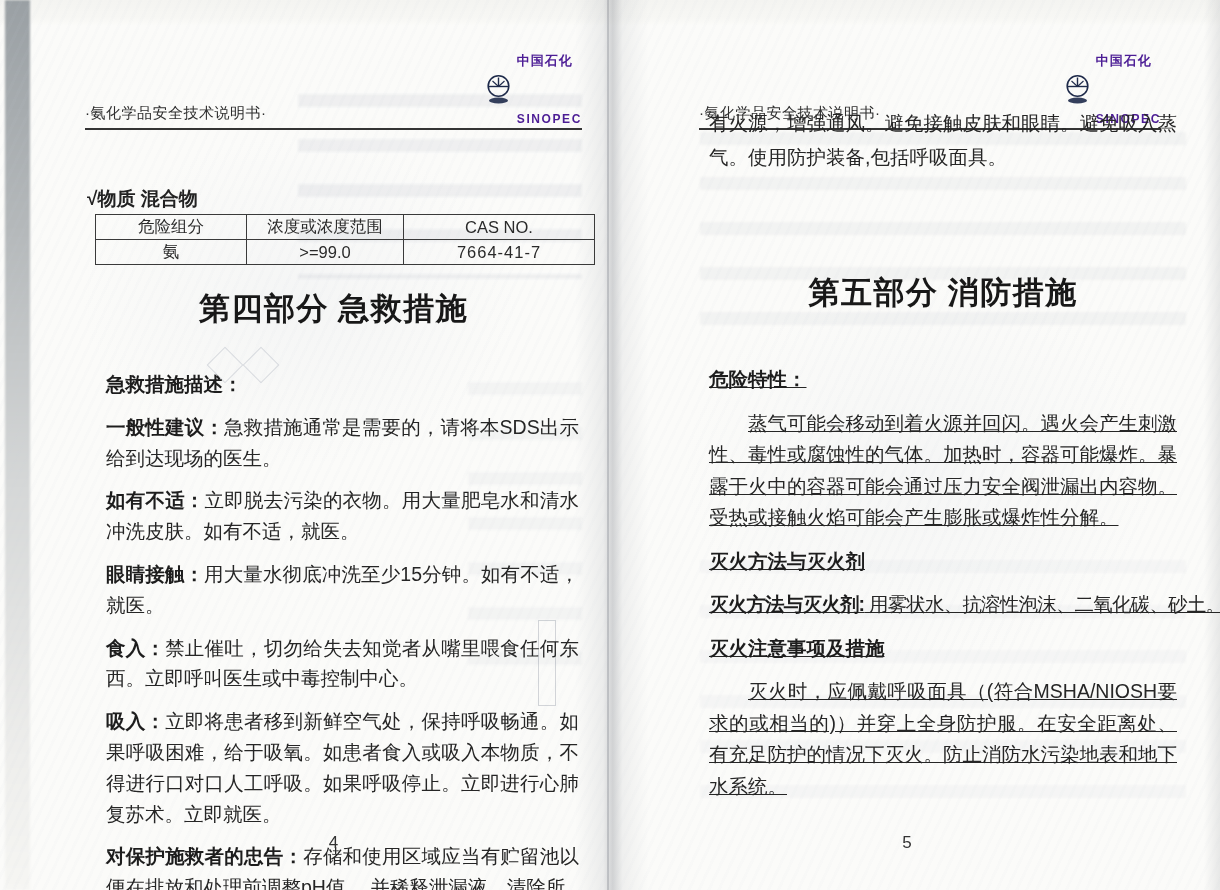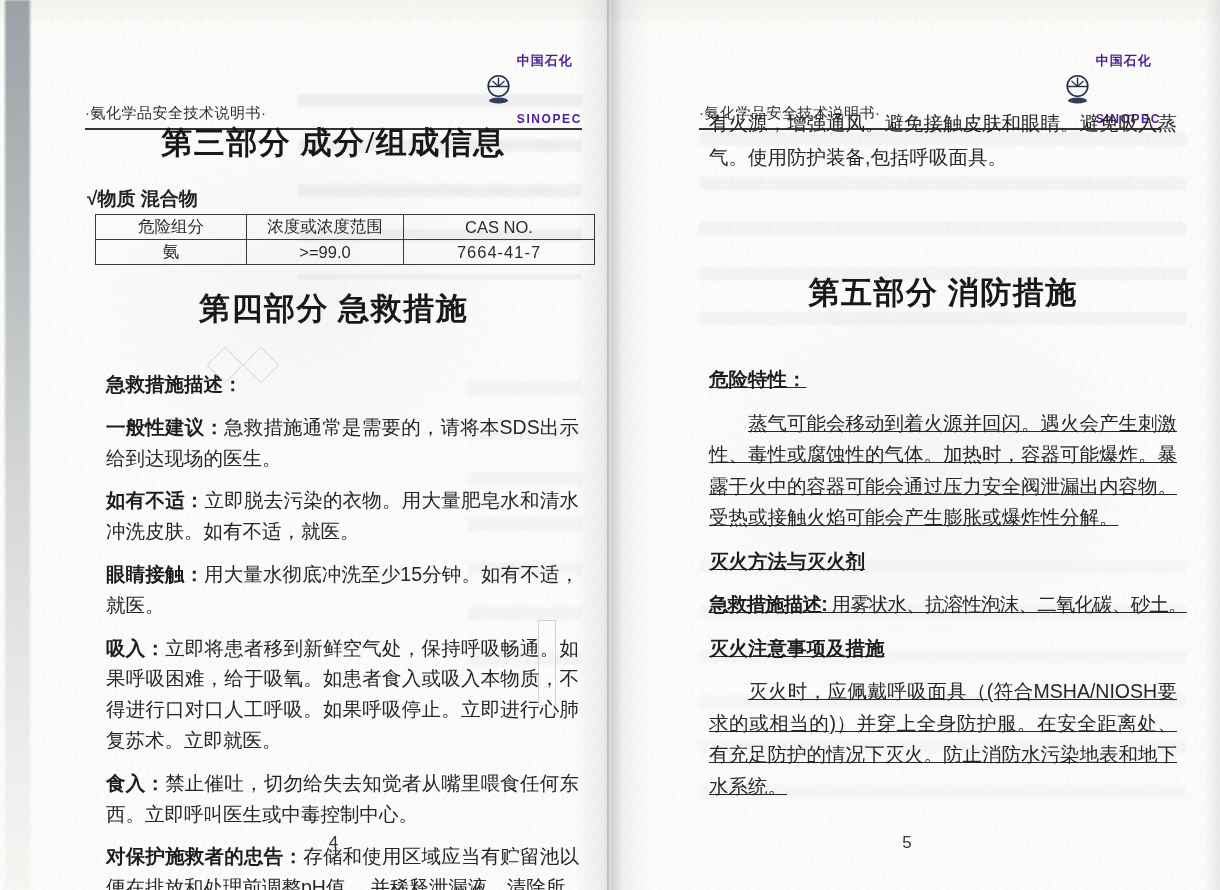--- a/index.html
+++ b/index.html
@@ -110,21 +110,20 @@
         <line x1="19.5" y1="7" x2="13.5" y2="12.5" stroke="#1e2a4a" stroke-width="1.1"></line>
         <ellipse cx="13.5" cy="26.5" rx="9.5" ry="3" fill="#1e2a4a" opacity="0.9"></ellipse>
       </svg>
       <span class="logo-text">
         <span class="logo-cn">中国石化</span>
         <span class="logo-en">SINOPEC</span>
       </span>
     </span>
   </div>
 
-  <div class="sec-title t3">第三部分 成分/组成信息</div>
 
   <div class="substance">√物质 混合物</div>
 
   <table class="comp">
     <tbody>
         <tr>
       <th class="col-a">危险组分</th>
       <th class="col-b">浓度或浓度范围</th>
       <th class="col-c">CAS NO.</th>
     </tr>
@@ -136,22 +135,22 @@
   </tbody>
     </table>
 
   <div class="sec-title t4">第四部分 急救措施</div>
 
   <div class="body-block bl-left">
     <p class="para"><b>急救措施描述：</b><span></span></p>
     <p class="para"><b>一般性建议：</b><span>急救措施通常是需要的，请将本SDS出示给到达现场的医生。</span></p>
     <p class="para"><b>如有不适：</b><span>立即脱去污染的衣物。用大量肥皂水和清水冲洗皮肤。如有不适，就医。</span></p>
     <p class="para"><b>眼睛接触：</b><span>用大量水彻底冲洗至少15分钟。如有不适，就医。</span></p>
+    <p class="para"><b>食入：</b><span>禁止催吐，切勿给失去知觉者从嘴里喂食任何东西。立即呼叫医生或中毒控制中心。</span></p>
     <p class="para"><b>吸入：</b><span>立即将患者移到新鲜空气处，保持呼吸畅通。如果呼吸困难，给于吸氧。如患者食入或吸入本物质，不得进行口对口人工呼吸。如果呼吸停止。立即进行心肺复苏术。立即就医。</span></p>
-    <p class="para"><b>食入：</b><span>禁止催吐，切勿给失去知觉者从嘴里喂食任何东西。立即呼叫医生或中毒控制中心。</span></p>
     <p class="para"><b>对保护施救者的忠告：</b><span>存储和使用区域应当有贮留池以便在排放和处理前调整pH值 ，并稀释泄漏液。清除所</span></p>
   </div>
 
   <div class="pagenum pn-left">4</div>
 
   <div class="pg-header right">
     <span class="hdr-title">·氨化学品安全技术说明书·</span>
     <span class="logo">
       <svg width="27" height="31" viewBox="0 0 27 31">
         <circle cx="13.5" cy="12" r="10.3" fill="none" stroke="#1e2a4a" stroke-width="1.6"></circle>
@@ -171,20 +170,20 @@
   <div class="body-block br-top">
     <p class="para"><b></b><span>有火源，增强通风。避免接触皮肤和眼睛。避免吸入蒸气。使用防护装备,包括呼吸面具。</span></p>
   </div>
 
   <div class="sec-title t5">第五部分 消防措施</div>
 
   <div class="body-block br-s5">
     <p class="para"><b>危险特性：</b><span></span></p>
     <p class="para indent"><b></b><span>蒸气可能会移动到着火源并回闪。遇火会产生刺激性、毒性或腐蚀性的气体。加热时，容器可能爆炸。暴露于火中的容器可能会通过压力安全阀泄漏出内容物。受热或接触火焰可能会产生膨胀或爆炸性分解。</span></p>
     <p class="para"><b>灭火方法与灭火剂</b><span></span></p>
-    <p class="para tight"><b>急救措施描述:</b><span> 用雾状水、抗溶性泡沫、二氧化碳、砂土。</span></p>
+    <p class="para tight"><b>灭火方法与灭火剂:</b><span> 用雾状水、抗溶性泡沫、二氧化碳、砂土。</span></p>
     <p class="para"><b>灭火注意事项及措施</b><span></span></p>
     <p class="para indent"><b></b><span>灭火时，应佩戴呼吸面具（(符合MSHA/NIOSH要求的或相当的)）并穿上全身防护服。在安全距离处、有充足防护的情况下灭火。防止消防水污染地表和地下水系统。</span></p>
   </div>
 
   <div class="pagenum pn-right">5</div>
 
 </div>
 
 </body></html>

